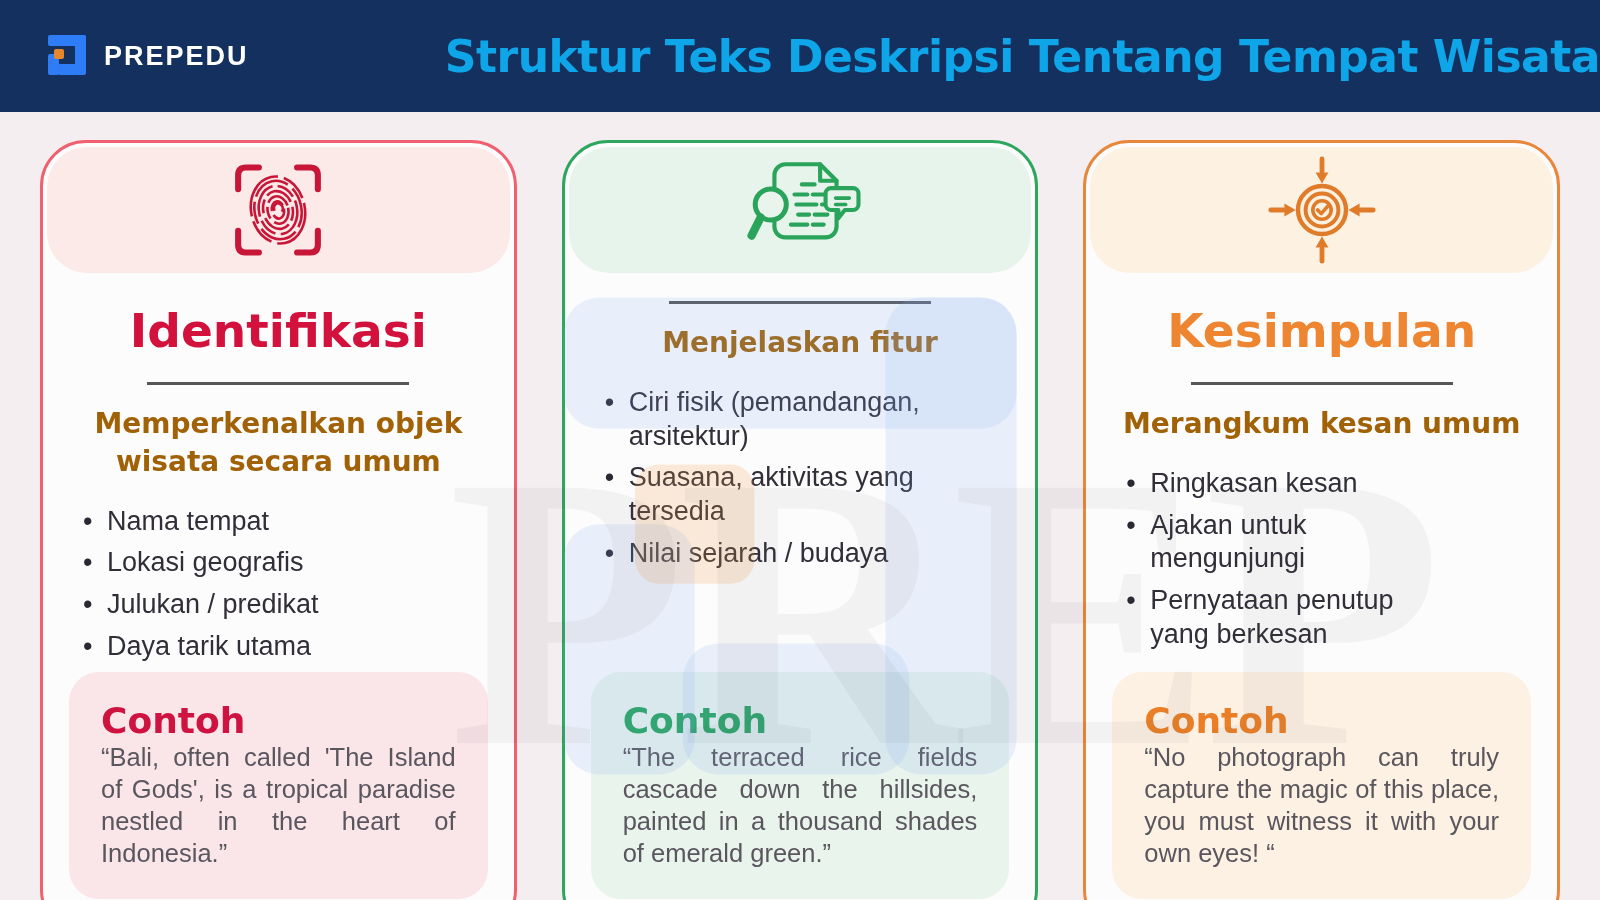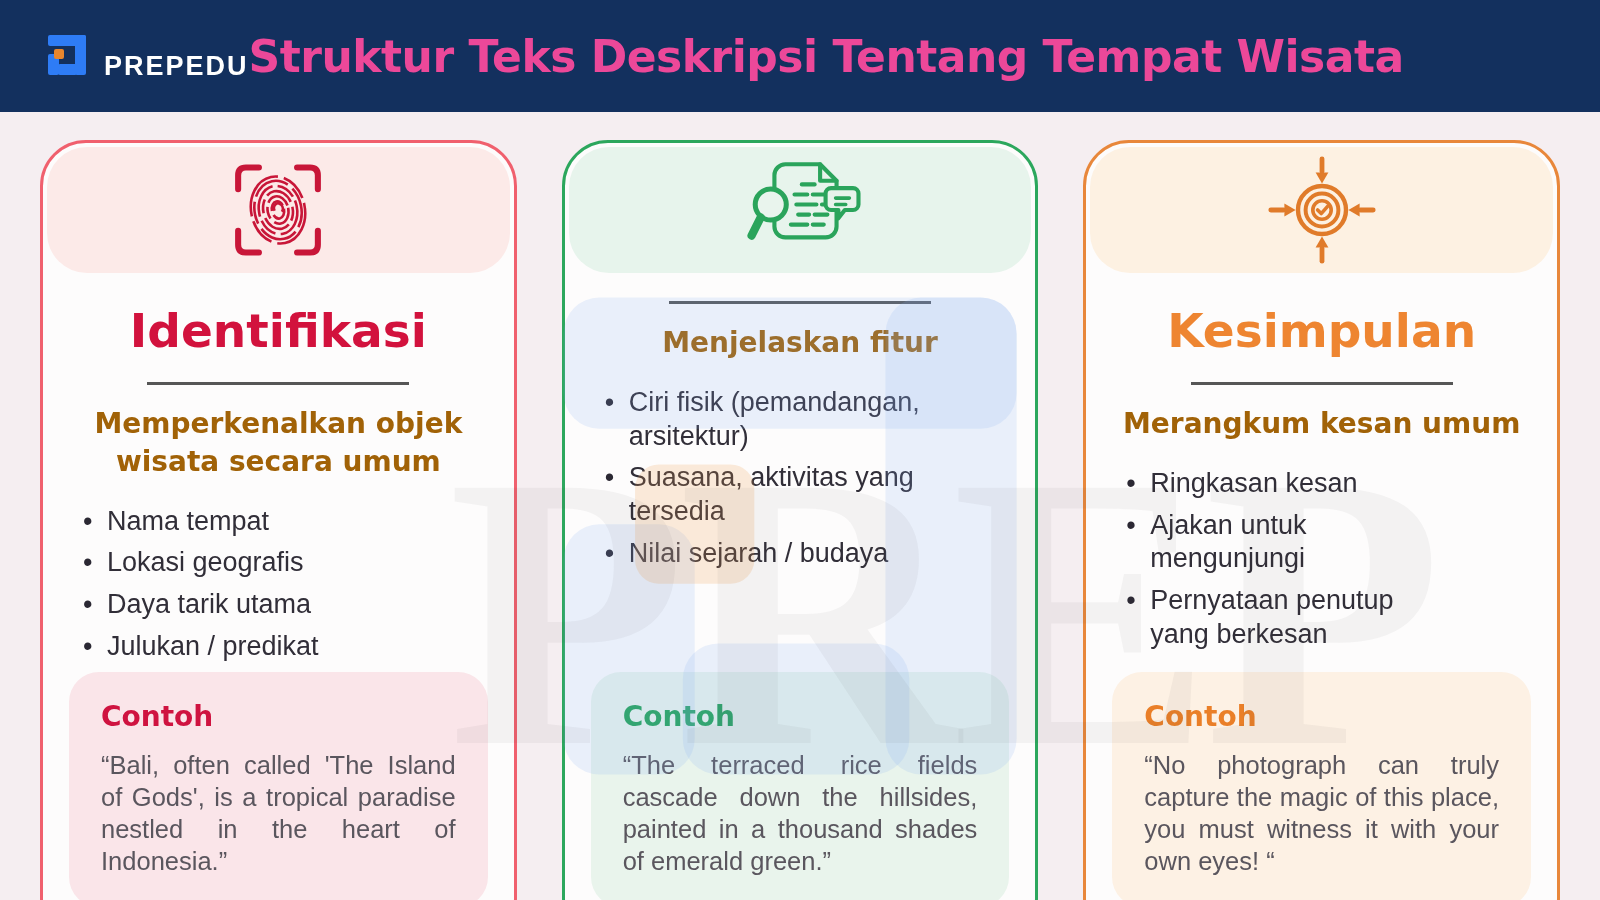--- a/index.html
+++ b/index.html
@@ -7,29 +7,29 @@
     width:1600px;height:900px;position:relative;overflow:hidden;
     background:#f5eef1;
     font-family:"Liberation Sans",sans-serif;
     -webkit-font-smoothing:antialiased;
   }
   
   .header{
     position:absolute;top:0;left:0;width:1600px;height:112px;
     background:#13305e;display:flex;align-items:center;z-index:2;
   }
-  .brand{display:flex;align-items:flex-end;margin-left:42px;flex:0 0 auto;}
+  .brand{display:flex;align-items:center;margin-left:42px;flex:0 0 auto;}
   .brand svg{width:52px;height:52px;display:block;}
   .brand-name{
     color:#fff;font-size:27px;font-weight:700;letter-spacing:2px;margin-left:10px;
     font-family:"Liberation Sans",sans-serif;
   }
   .page-title{
-    flex:1;text-align:left;color:#ec4899;font-size:44px;font-weight:800;
-    font-family:"DejaVu Sans",sans-serif;letter-spacing:-0.5px;padding-right:70px;
+    flex:1;text-align:right;color:#0ea5e9;font-size:44px;font-weight:800;
+    font-family:"DejaVu Sans",sans-serif;letter-spacing:-0.5px;
   }
   
   .cards{
     position:absolute;top:140px;left:40px;width:1520px;height:740px;
     display:grid;grid-template-columns:repeat(3,1fr);gap:45px;z-index:1;
   }
   .card{
     position:relative;background:#fdfcfc;border:3px solid;border-radius:46px;
     display:flex;flex-direction:column;box-sizing:border-box;
   }
@@ -61,21 +61,21 @@
   }
   ul.bullets li{position:relative;margin:8px 0;white-space:pre-line;}
   ul.bullets li::before{
     content:"•";position:absolute;left:-24px;top:0px;color:#2b2833;
   }
   .contoh{margin:auto 26px 34px;border-radius:30px;padding:28px 32px 30px;}
   .card--red    .contoh{background:#fae5e9;}
   .card--green  .contoh{background:#e9f4ec;}
   .card--orange .contoh{background:#fdf1e4;}
   .contoh-title{
-    font-size:28px;font-weight:800;margin:0 0 16px;
+    font-size:36px;font-weight:800;margin:0 0 0;
     font-family:"DejaVu Sans",sans-serif;
   }
   .card--red    .contoh-title{color:#cf1340;}
   .card--green  .contoh-title{color:#24a45a;}
   .card--orange .contoh-title{color:#ea7f28;}
   .quote{
     margin:0;font-size:25.5px;line-height:1.26;
     color:#5a565e;text-align:justify;
   }
   
@@ -130,22 +130,22 @@
         </g>
       </svg>
     </div>
     <h2 class="card-title">Identifikasi</h2>
     <div class="divider"></div>
     <h3 class="card-sub">Memperkenalkan objek
 wisata secara umum</h3>
     <ul class="bullets">
       <li>Nama tempat</li>
       <li>Lokasi geografis</li>
+      <li>Julukan / predikat</li>
       <li>Daya tarik utama</li>
-      <li>Julukan / predikat</li>
     </ul>
     <div class="contoh">
       <h4 class="contoh-title">Contoh</h4>
       <p class="quote">“Bali, often called 'The Island of Gods', is a tropical paradise nestled in the heart of Indonesia.”</p>
     </div>
   </section>
 
   <section class="card card--green">
     <div class="band">
       <svg width="128" height="106" viewBox="0 0 140 116" aria-hidden="true">

